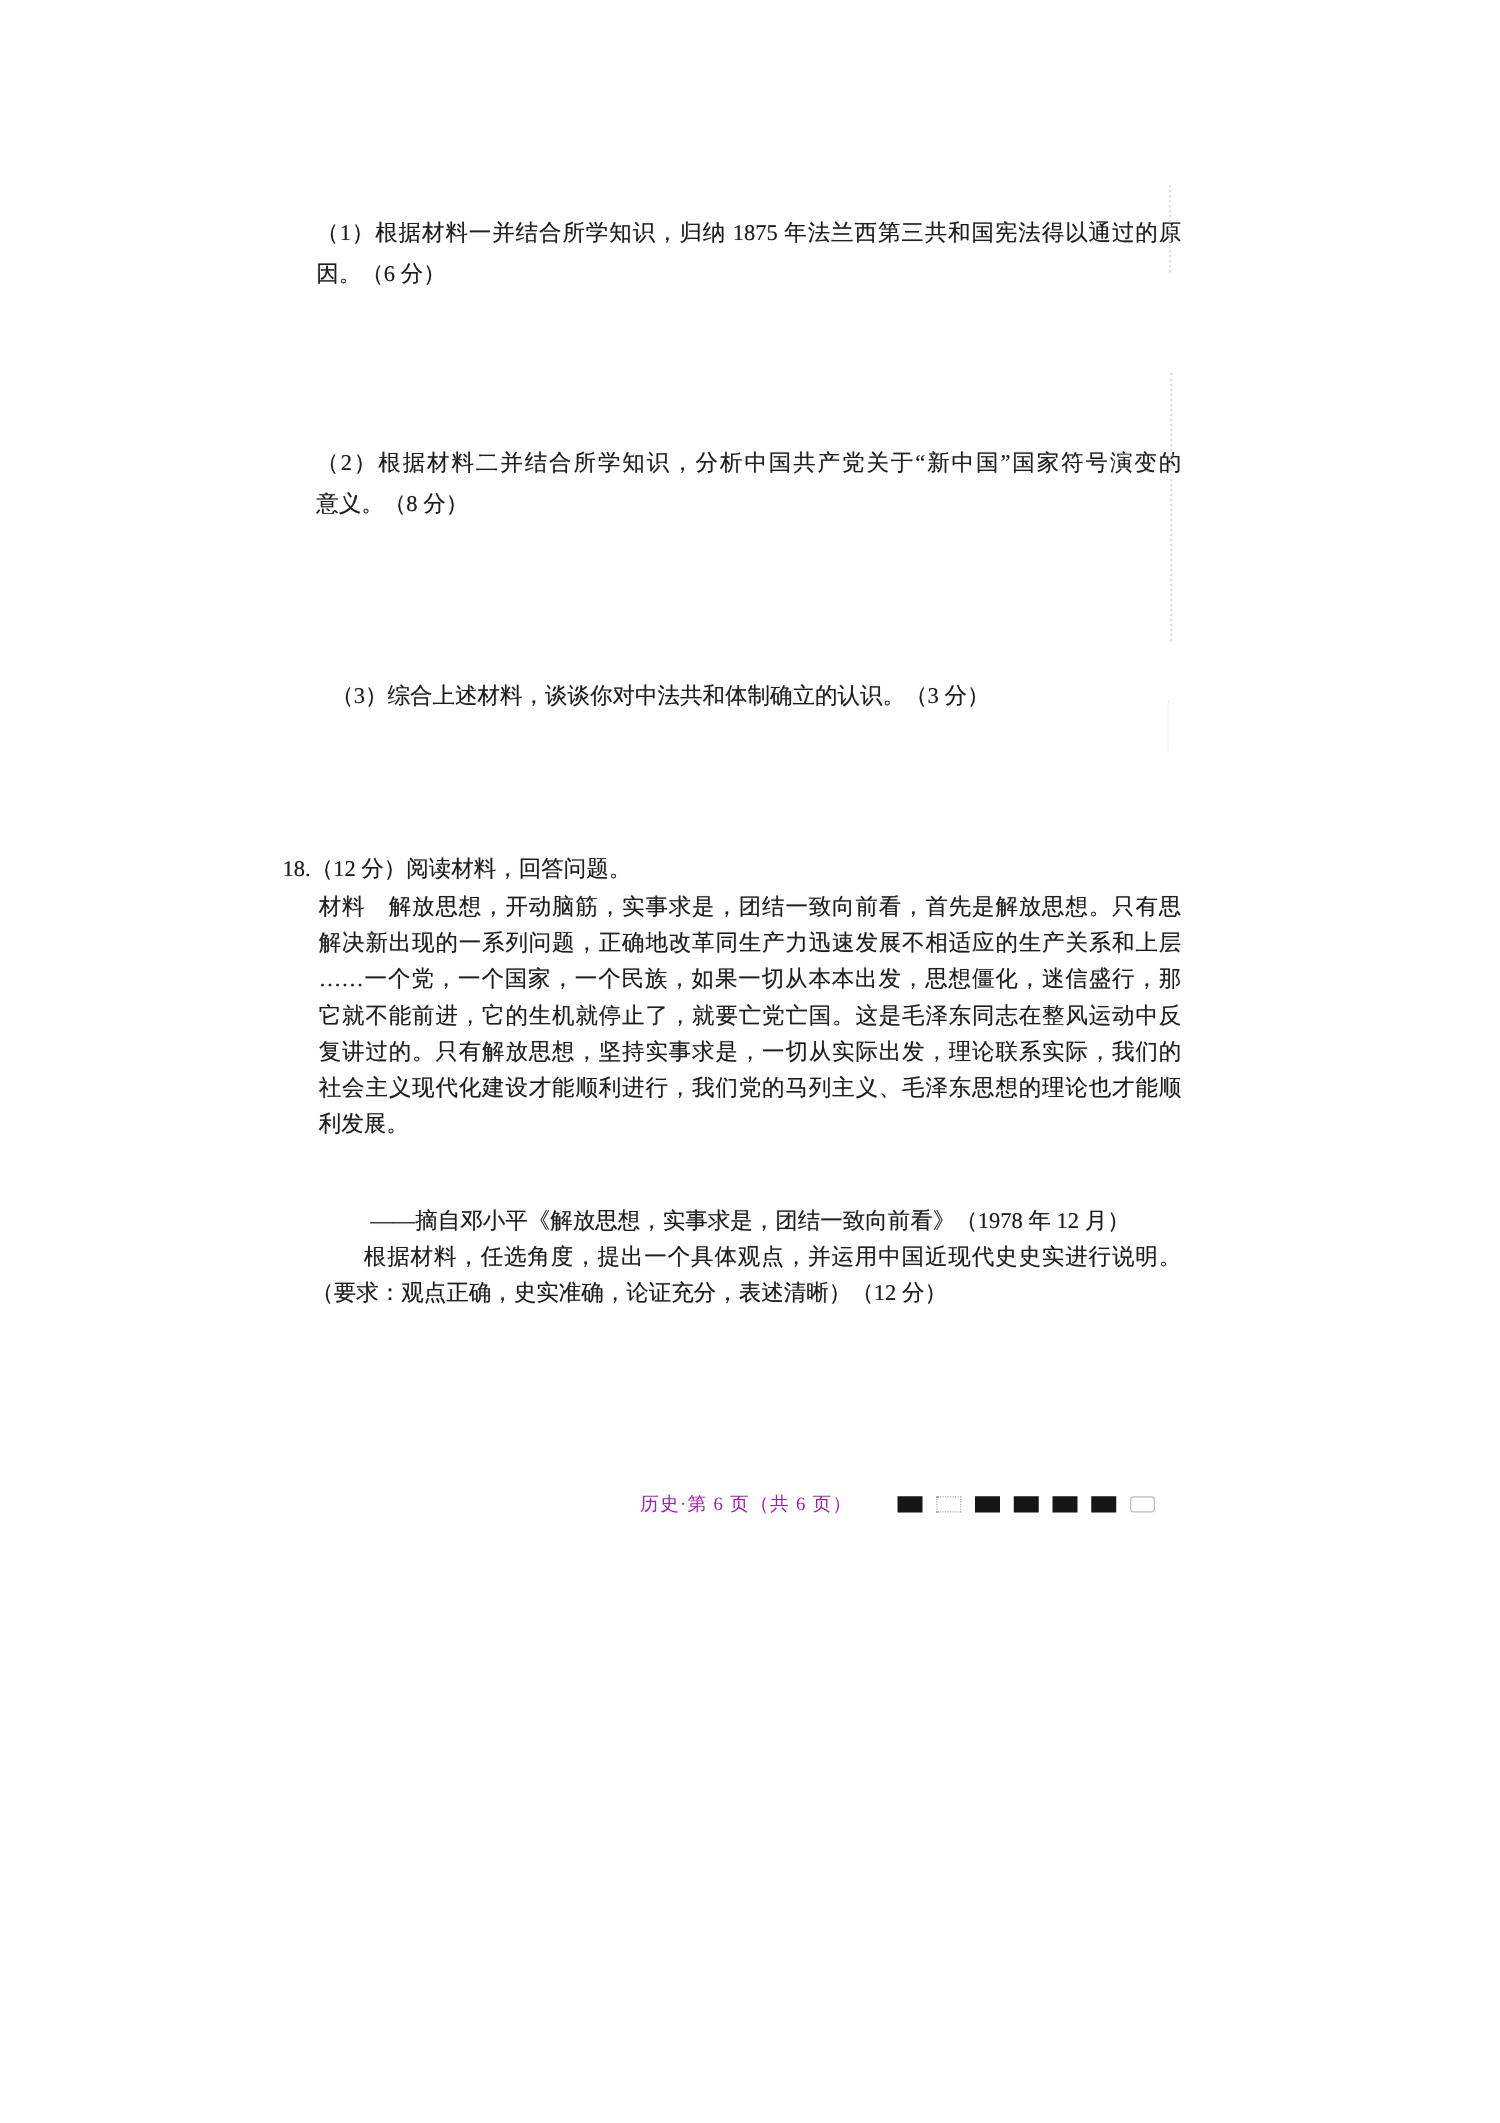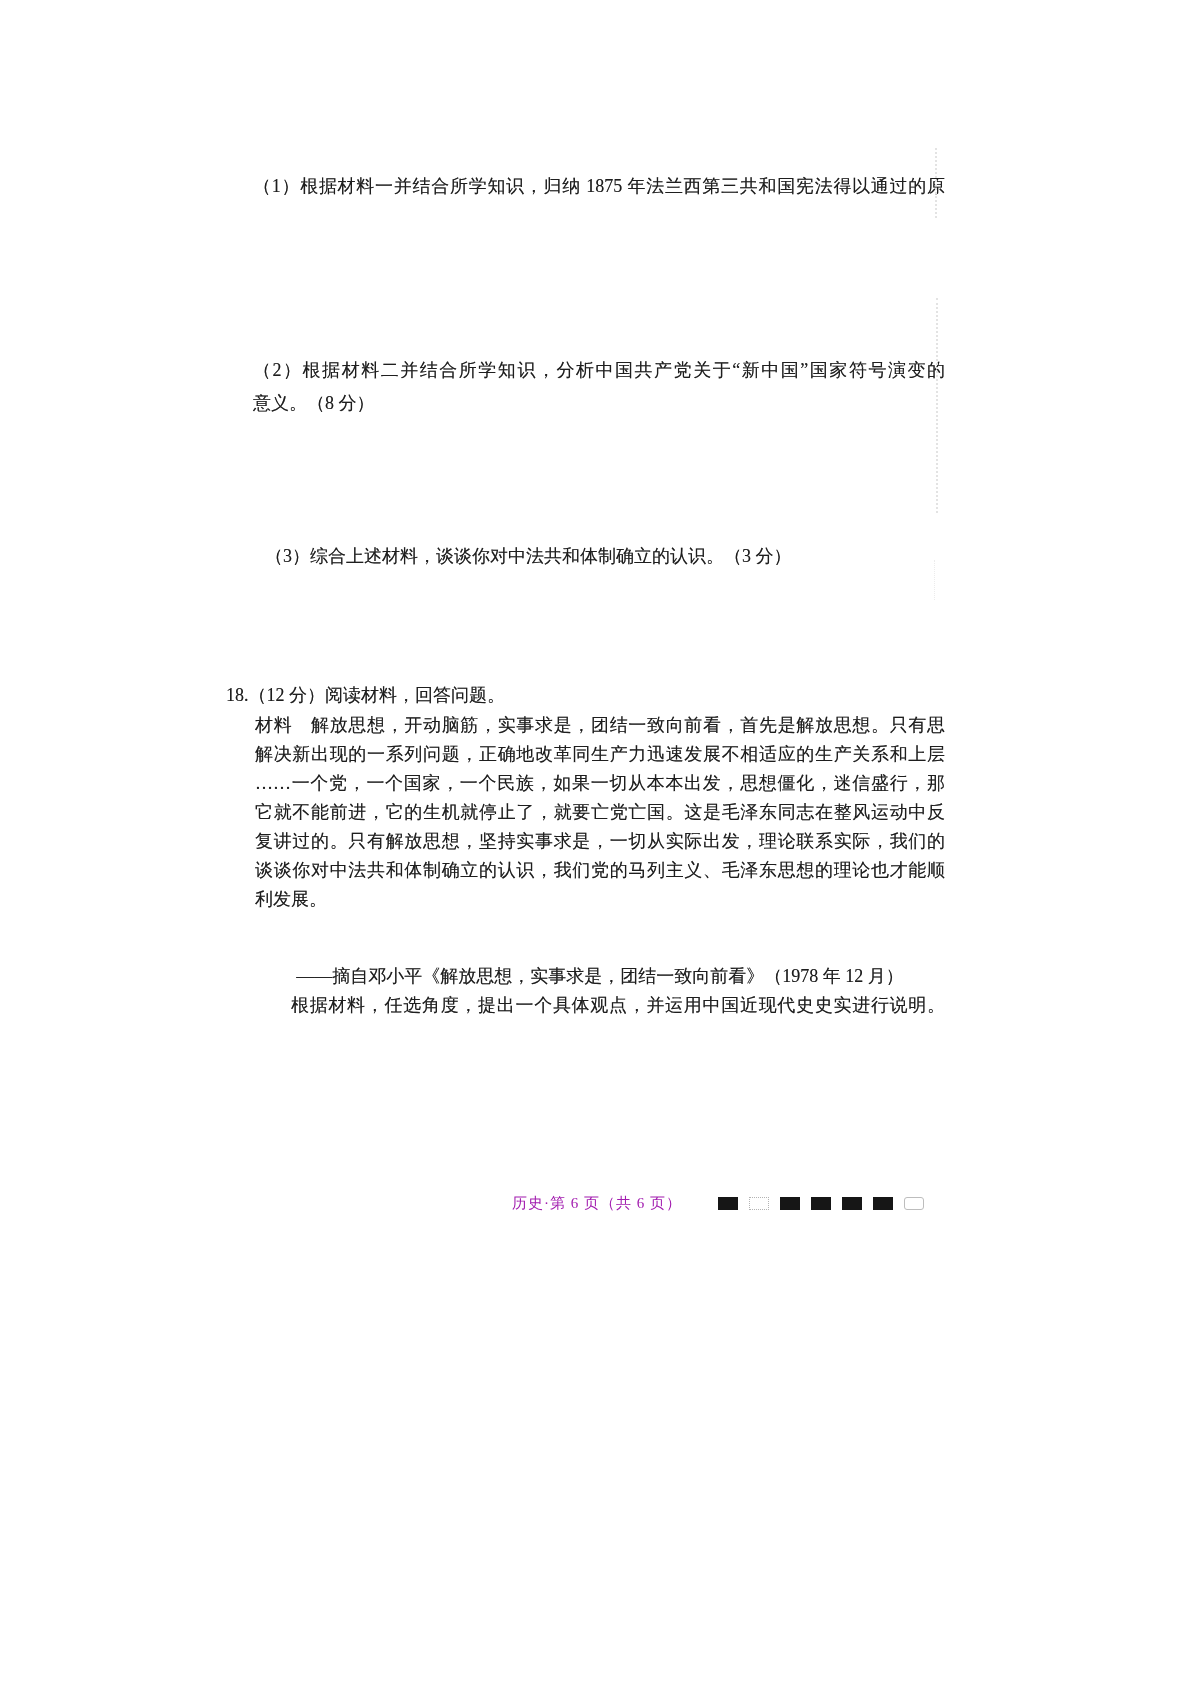--- a/index.html
+++ b/index.html
@@ -39,47 +39,49 @@
   #artifact-2{left:936px;top:298px;height:215px;}
   #artifact-3{left:934px;top:560px;height:40px;border-left:1px dotted #ececec;}
 </style>
 </head>
 <body>
 
 <div class="page">
 
   <div class="blk soft" id="q1">
     <div class="tline fill">（1）根据材料一并结合所学知识，归纳 1875 年法兰西第三共和国宪法得以通过的原</div>
+    <div class="tline">因。（6 分）</div>
   </div>
 
   <div class="blk soft" id="q2">
     <div class="tline fill">（2）根据材料二并结合所学知识，分析中国共产党关于“新中国”国家符号演变的</div>
     <div class="tline">意义。（8 分）</div>
   </div>
 
   <div class="blk soft" id="q3">
     <div class="tline">（3）综合上述材料，谈谈你对中法共和体制确立的认识。（3 分）</div>
   </div>
 
   <div class="blk soft" id="q18h">18.（12 分）阅读材料，回答问题。</div>
 
   <div class="blk soft" id="material">
     <div class="tline fill">材料　解放思想，开动脑筋，实事求是，团结一致向前看，首先是解放思想。只有思</div>
     <div class="tline fill">解决新出现的一系列问题，正确地改革同生产力迅速发展不相适应的生产关系和上层</div>
     <div class="tline fill">……一个党，一个国家，一个民族，如果一切从本本出发，思想僵化，迷信盛行，那</div>
     <div class="tline fill">它就不能前进，它的生机就停止了，就要亡党亡国。这是毛泽东同志在整风运动中反</div>
     <div class="tline fill">复讲过的。只有解放思想，坚持实事求是，一切从实际出发，理论联系实际，我们的</div>
-    <div class="tline fill">谈谈你对中法共和体制确立的认识，我们党的马列主义、毛泽东思想的理论也才能顺</div>
+    <div class="tline fill">社会主义现代化建设才能顺利进行，我们党的马列主义、毛泽东思想的理论也才能顺</div>
     <div class="tline">利发展。</div>
   </div>
 
   <div class="blk soft" id="attribution">——摘自邓小平《解放思想，实事求是，团结一致向前看》（1978 年 12 月）</div>
 
   <div class="blk soft fill" id="task">根据材料，任选角度，提出一个具体观点，并运用中国近现代史史实进行说明。</div>
 
+  <div class="blk soft" id="req">（要求：观点正确，史实准确，论证充分，表述清晰）（12 分）</div>
 
   <div class="blk" id="footer-label">历史·第 6 页（共 6 页）</div>
 
   <div class="blk" id="marks">
       <span class="mark solid"></span>
       <span class="mark hollow-dotted"></span>
       <span class="mark solid"></span>
       <span class="mark solid"></span>
       <span class="mark solid"></span>
       <span class="mark solid"></span>

